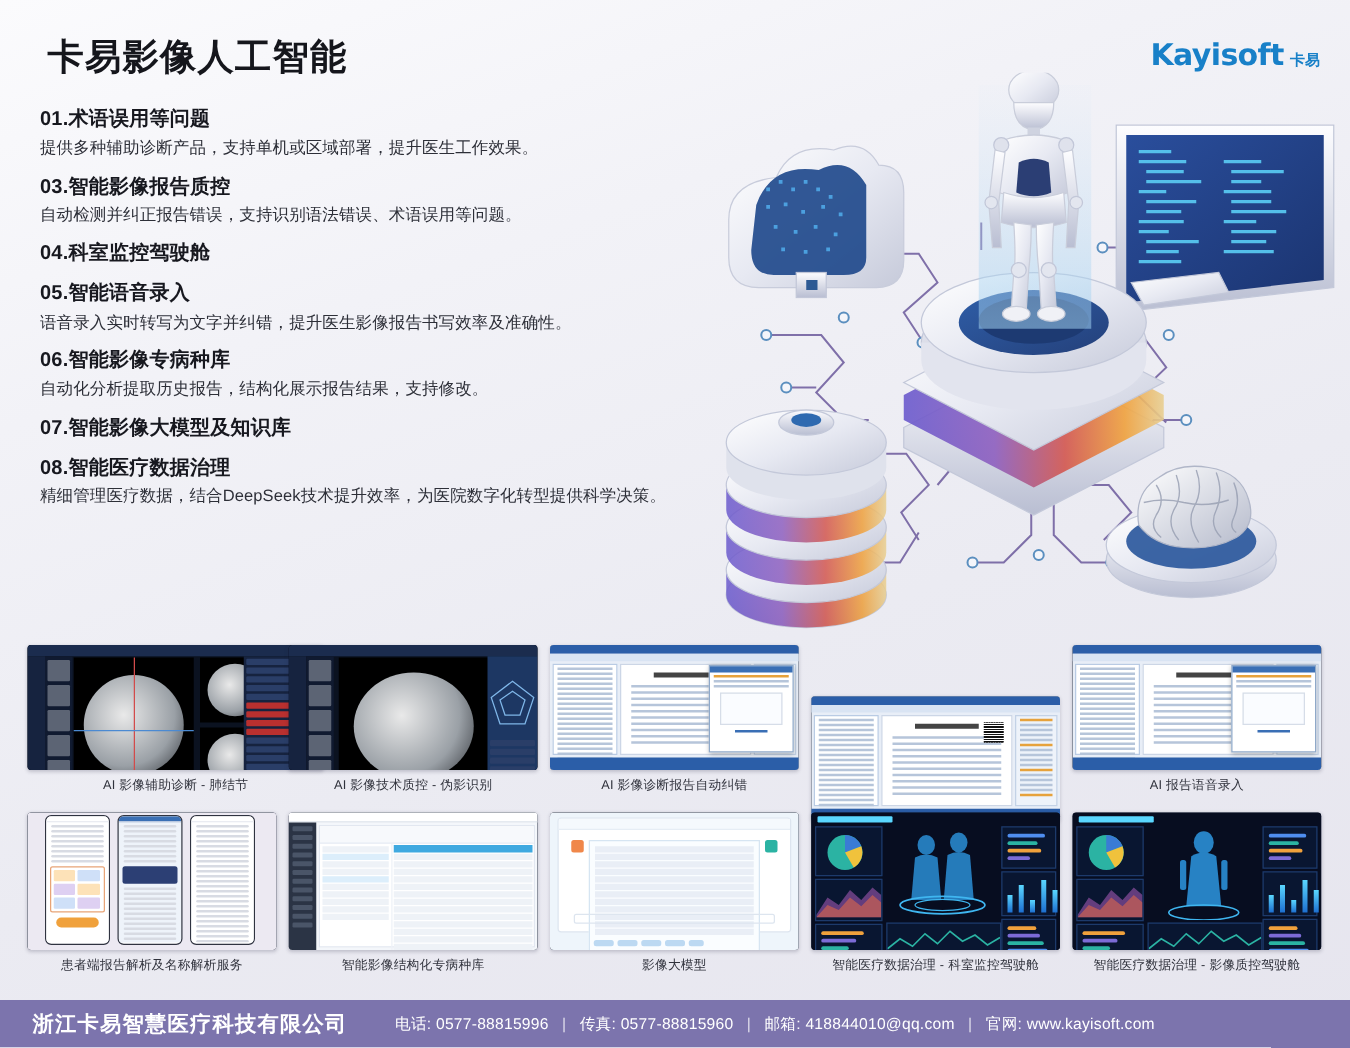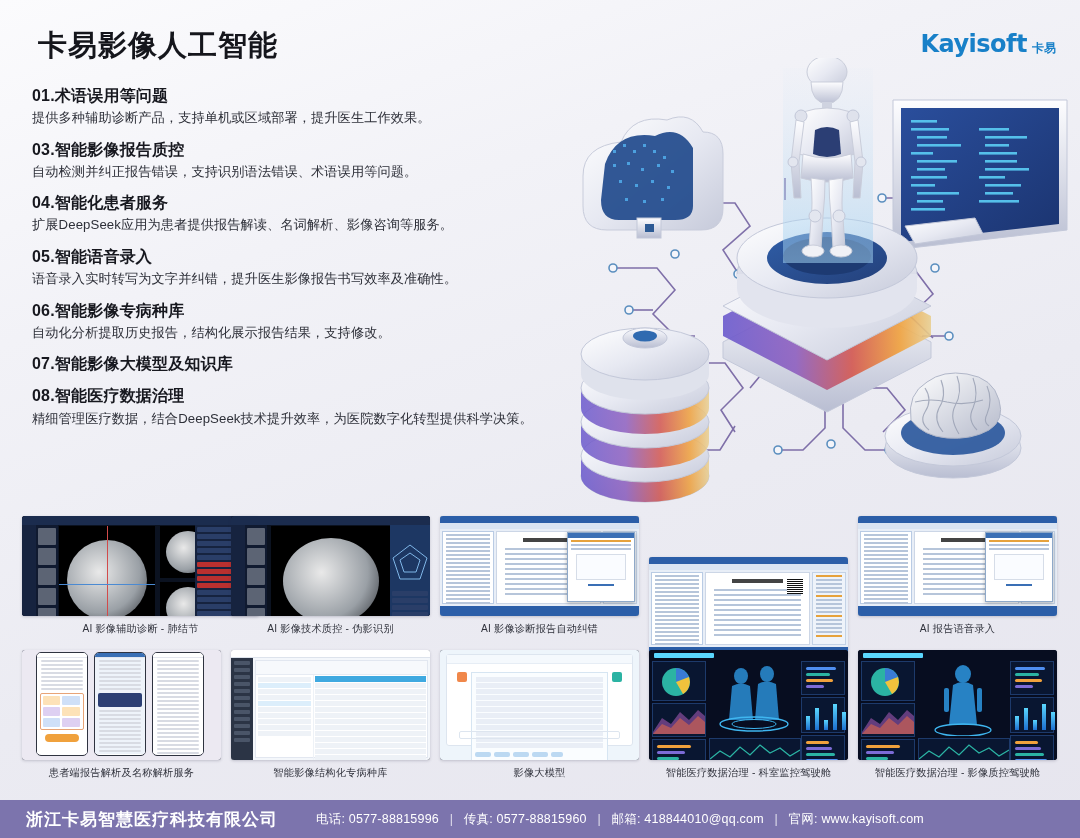--- a/index.html
+++ b/index.html
@@ -143,22 +143,21 @@
 <div id="feature-list">
     <div class="feature">
       <div class="feature-head"><span>01.</span><span>术语误用等问题</span></div>
       <div class="feature-desc">提供多种辅助诊断产品，支持单机或区域部署，提升医生工作效果。</div>
     </div>
     <div class="feature">
       <div class="feature-head"><span>03.</span><span>智能影像报告质控</span></div>
       <div class="feature-desc">自动检测并纠正报告错误，支持识别语法错误、术语误用等问题。</div>
     </div>
     <div class="feature">
-      <div class="feature-head"><span>04.</span><span>智能化患者服务</span></div>
-      <div class="feature-desc">扩展DeepSeek应用为患者提供报告解读、名词解析、影像咨询等服务。</div>
+      <div class="feature-head"><span>04.</span><span>科室监控驾驶舱</span></div>
     </div>
     <div class="feature">
       <div class="feature-head"><span>05.</span><span>智能语音录入</span></div>
       <div class="feature-desc">语音录入实时转写为文字并纠错，提升医生影像报告书写效率及准确性。</div>
     </div>
     <div class="feature">
       <div class="feature-head"><span>06.</span><span>智能影像专病种库</span></div>
       <div class="feature-desc">自动化分析提取历史报告，结构化展示报告结果，支持修改。</div>
     </div>
     <div class="feature">

